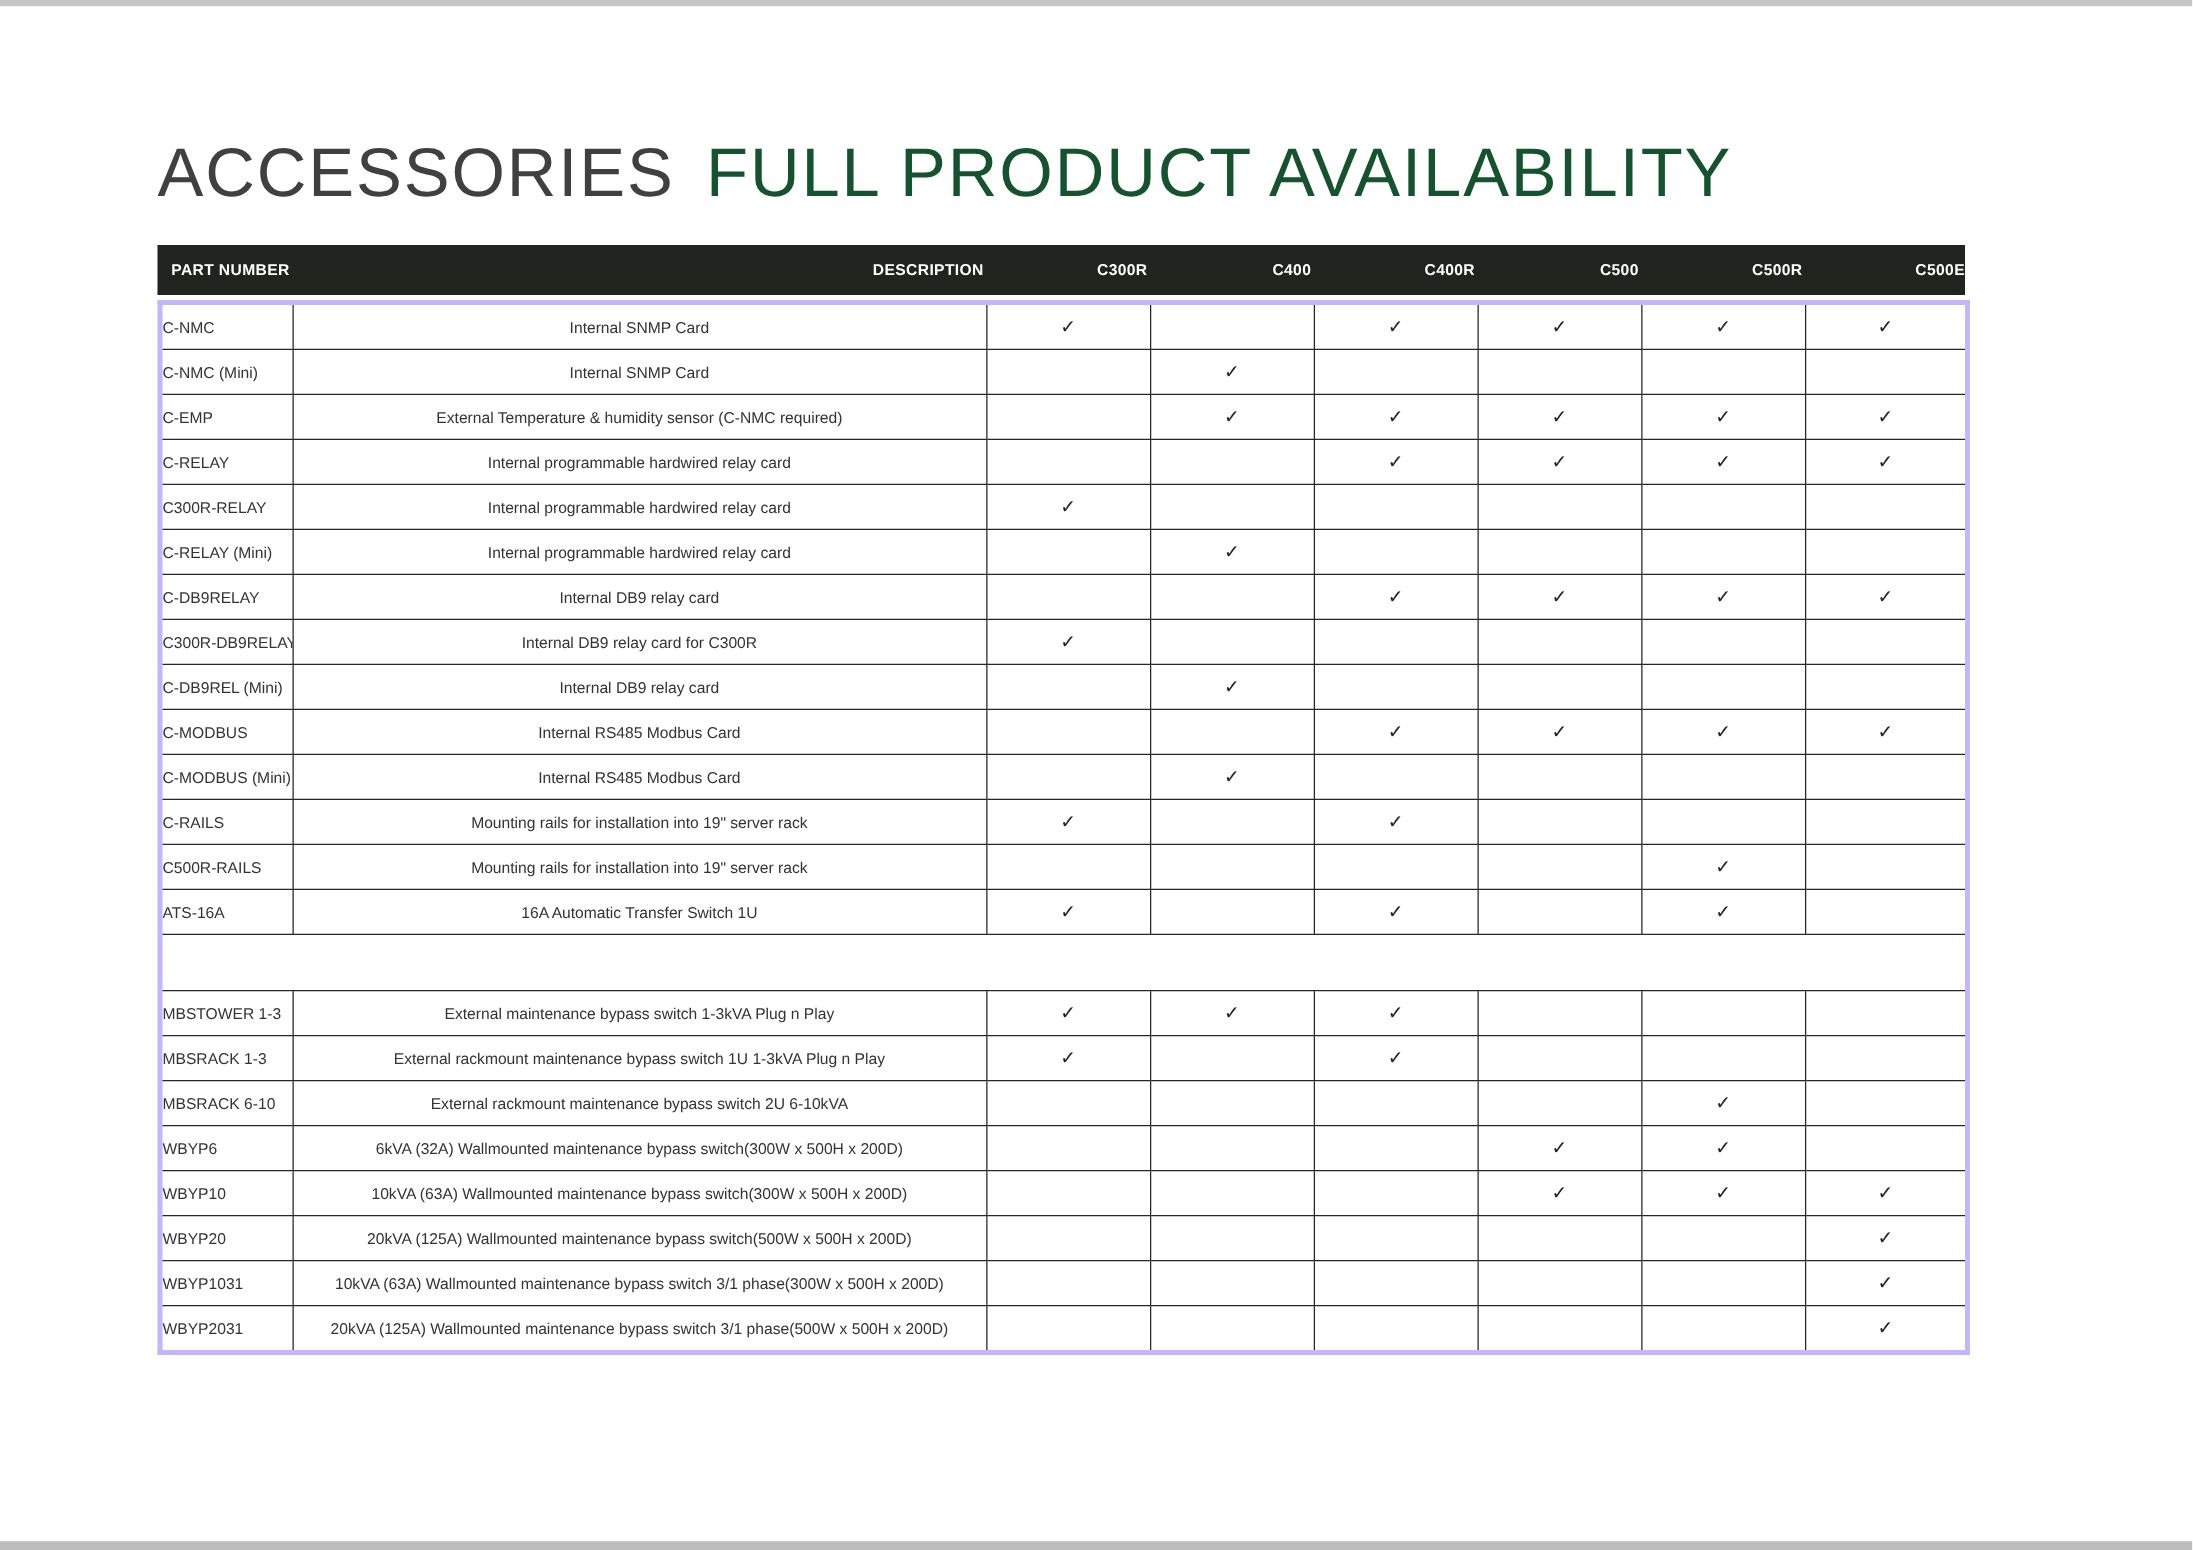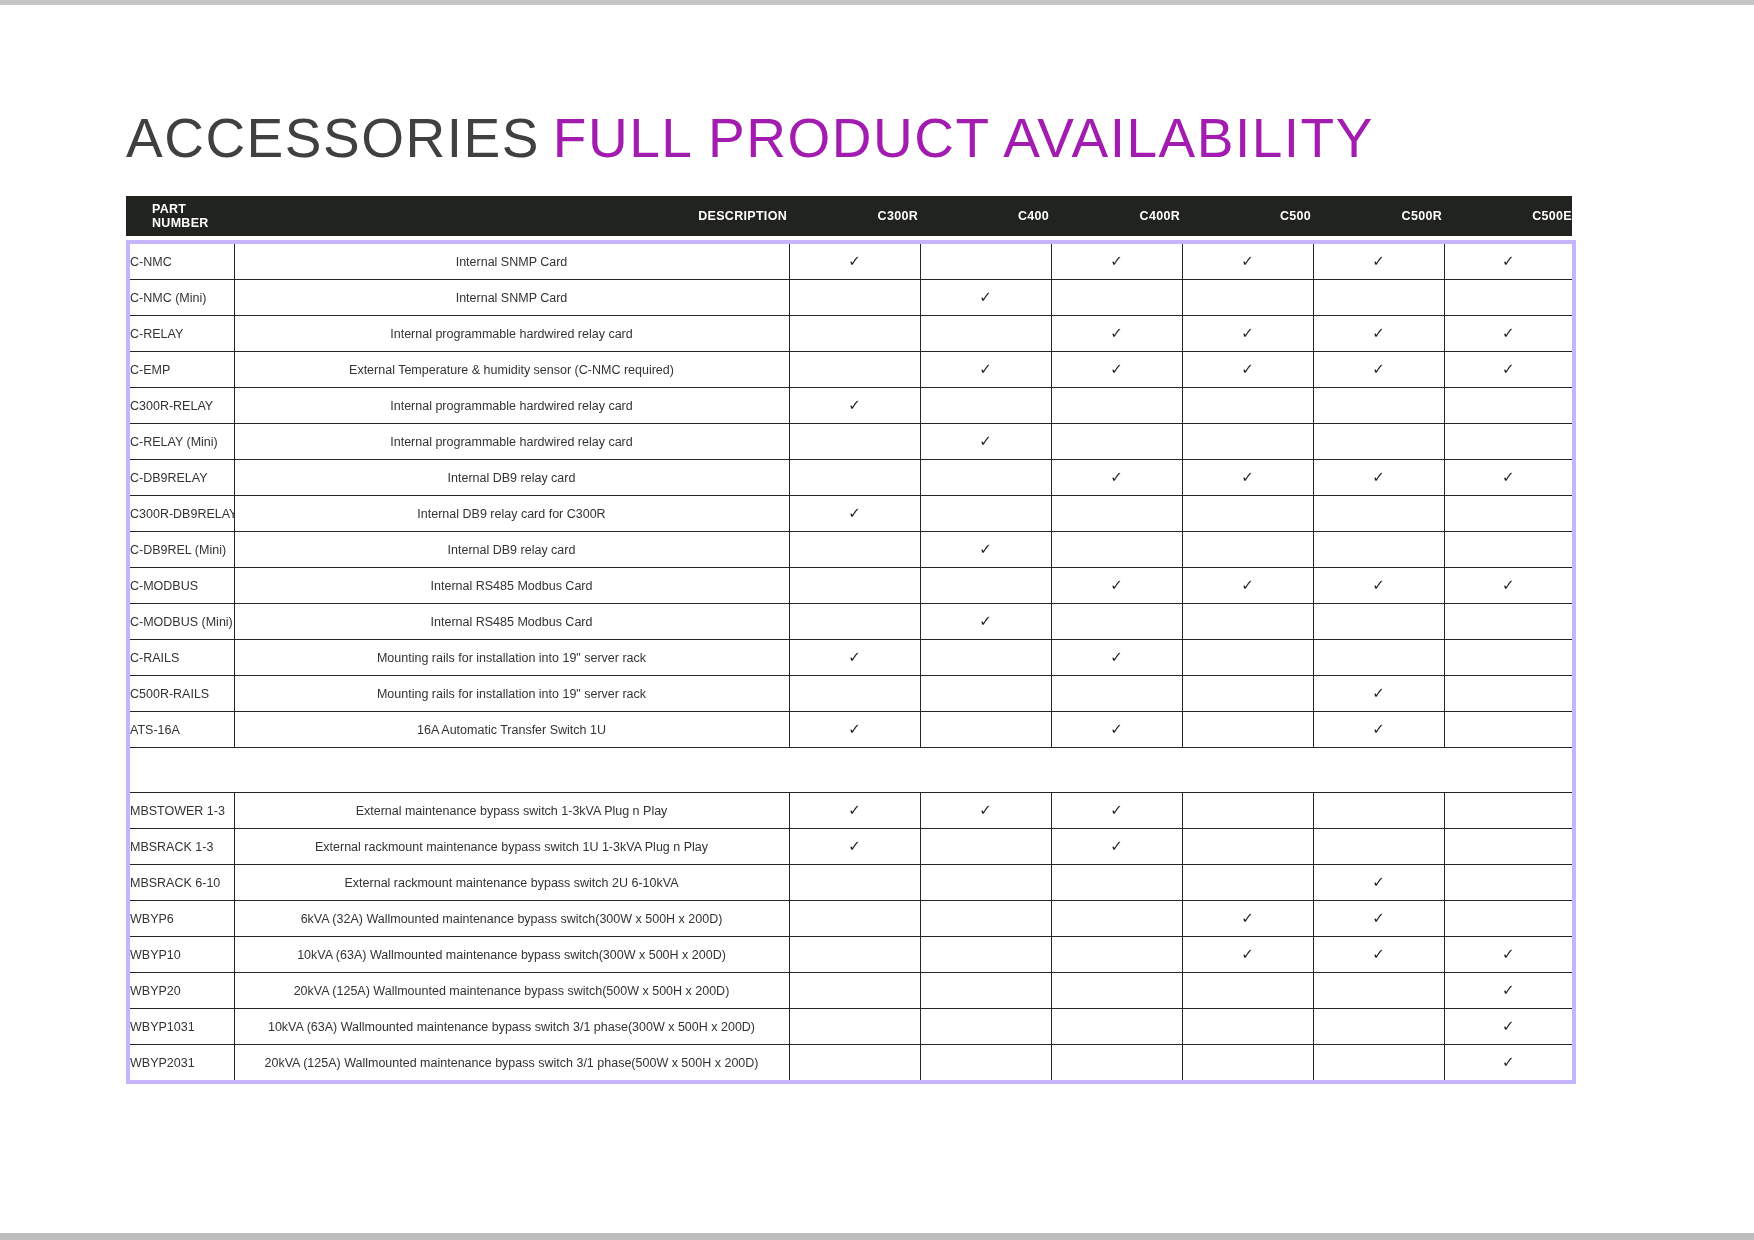--- a/index.html
+++ b/index.html
@@ -14,34 +14,34 @@
   .edge.top{top:0;height:5px;}
   .edge.bottom{bottom:0;height:7px;background:#bdbdbd;}
 
   
   .title{
     position:absolute;left:126px;top:108px;
     font-size:55px;line-height:1.1;font-weight:300;
     letter-spacing:1.5px;white-space:nowrap;
   }
   .t-black{color:#404040;}
-  .t-orange{color:#a21caf;margin-left:13px;}
+  .t-orange{color:#14532d;margin-left:25px;}
 
   
   .header-bar{
     position:absolute;left:126px;top:196px;
     width:1446px;height:40px;
     background:#20231e;
     display:grid;
     grid-template-columns:106px 555px 131px 131px 131px 131px 131px 130px;
     align-items:center;
     color:#ffffff;font-size:12.5px;font-weight:bold;letter-spacing:.3px;
   }
   .header-bar .hc{text-align:right;}
-  .header-bar .hc.first{text-align:left;padding-left:26px;}
+  .header-bar .hc.first{text-align:left;padding-left:11px;}
 
   
   table.avail{
     position:absolute;left:126px;top:240px;
     width:1446px;
     border-collapse:collapse;table-layout:fixed;
     border:4px solid #c4b5fd;
   }
   table.avail td{
     border:1px solid #262626;
@@ -112,42 +112,42 @@
             </div>
           </td>
           <td class="avail-cell"></td>
           <td class="avail-cell"><span class="check">✓</span></td>
           <td class="avail-cell"></td>
           <td class="avail-cell"></td>
           <td class="avail-cell"></td>
           <td class="avail-cell"></td>
         </tr>
         <tr>
+          <td class="part">C-EMP</td>
+          <td class="desc">
+            <div class="desc-wrap">
+              <span>External Temperature &amp; humidity sensor (C-NMC required)</span>
+            </div>
+          </td>
+          <td class="avail-cell"></td>
+          <td class="avail-cell"><span class="check">✓</span></td>
+          <td class="avail-cell"><span class="check">✓</span></td>
+          <td class="avail-cell"><span class="check">✓</span></td>
+          <td class="avail-cell"><span class="check">✓</span></td>
+          <td class="avail-cell"><span class="check">✓</span></td>
+        </tr>
+        <tr>
           <td class="part">C-RELAY</td>
           <td class="desc">
             <div class="desc-wrap">
               <span>Internal programmable hardwired relay card</span>
             </div>
           </td>
           <td class="avail-cell"></td>
           <td class="avail-cell"></td>
-          <td class="avail-cell"><span class="check">✓</span></td>
-          <td class="avail-cell"><span class="check">✓</span></td>
-          <td class="avail-cell"><span class="check">✓</span></td>
-          <td class="avail-cell"><span class="check">✓</span></td>
-        </tr>
-        <tr>
-          <td class="part">C-EMP</td>
-          <td class="desc">
-            <div class="desc-wrap">
-              <span>External Temperature &amp; humidity sensor (C-NMC required)</span>
-            </div>
-          </td>
-          <td class="avail-cell"></td>
-          <td class="avail-cell"><span class="check">✓</span></td>
           <td class="avail-cell"><span class="check">✓</span></td>
           <td class="avail-cell"><span class="check">✓</span></td>
           <td class="avail-cell"><span class="check">✓</span></td>
           <td class="avail-cell"><span class="check">✓</span></td>
         </tr>
         <tr>
           <td class="part">C300R-RELAY</td>
           <td class="desc">
             <div class="desc-wrap">
               <span>Internal programmable hardwired relay card</span>

